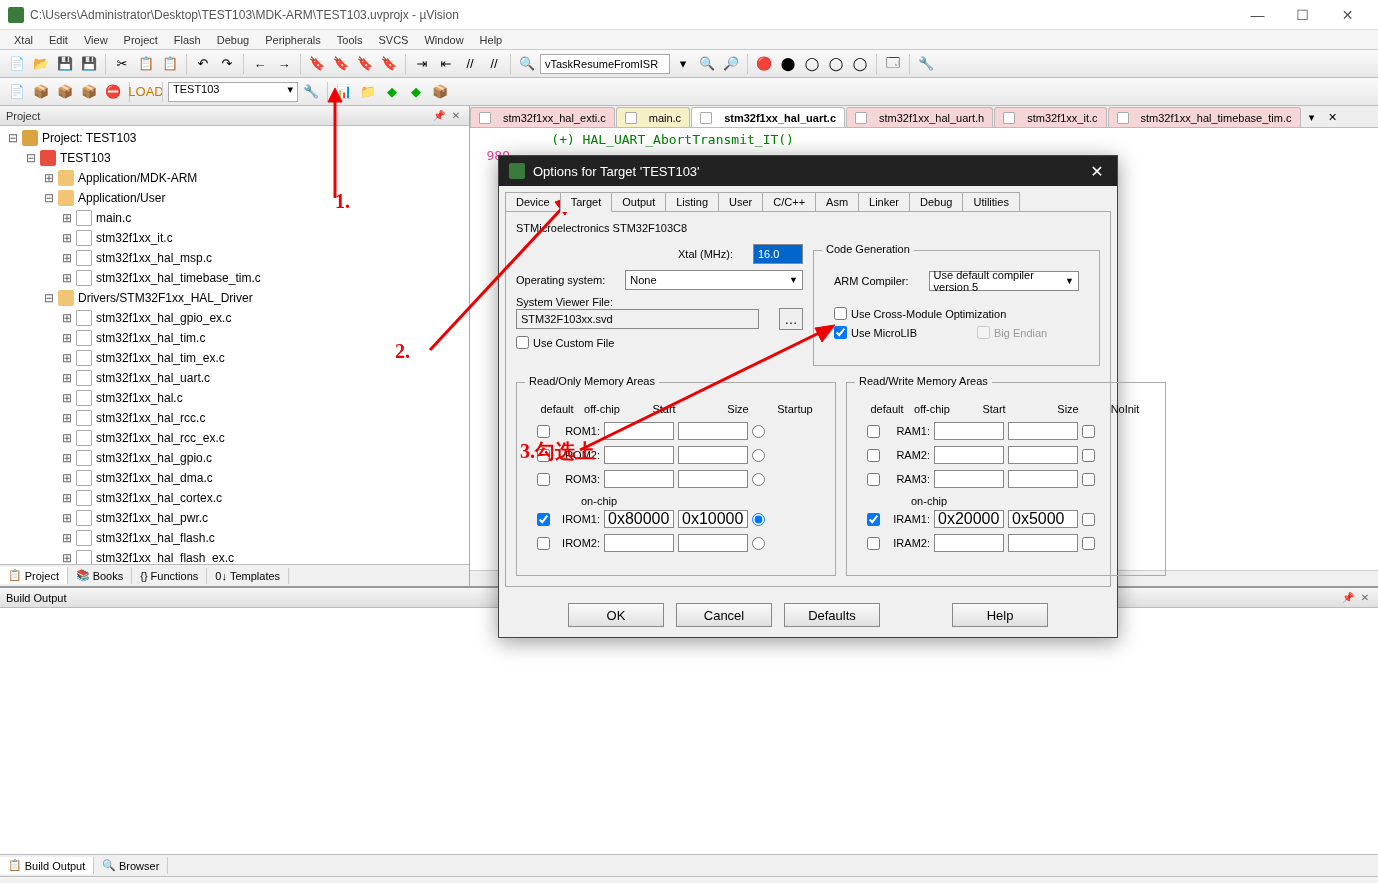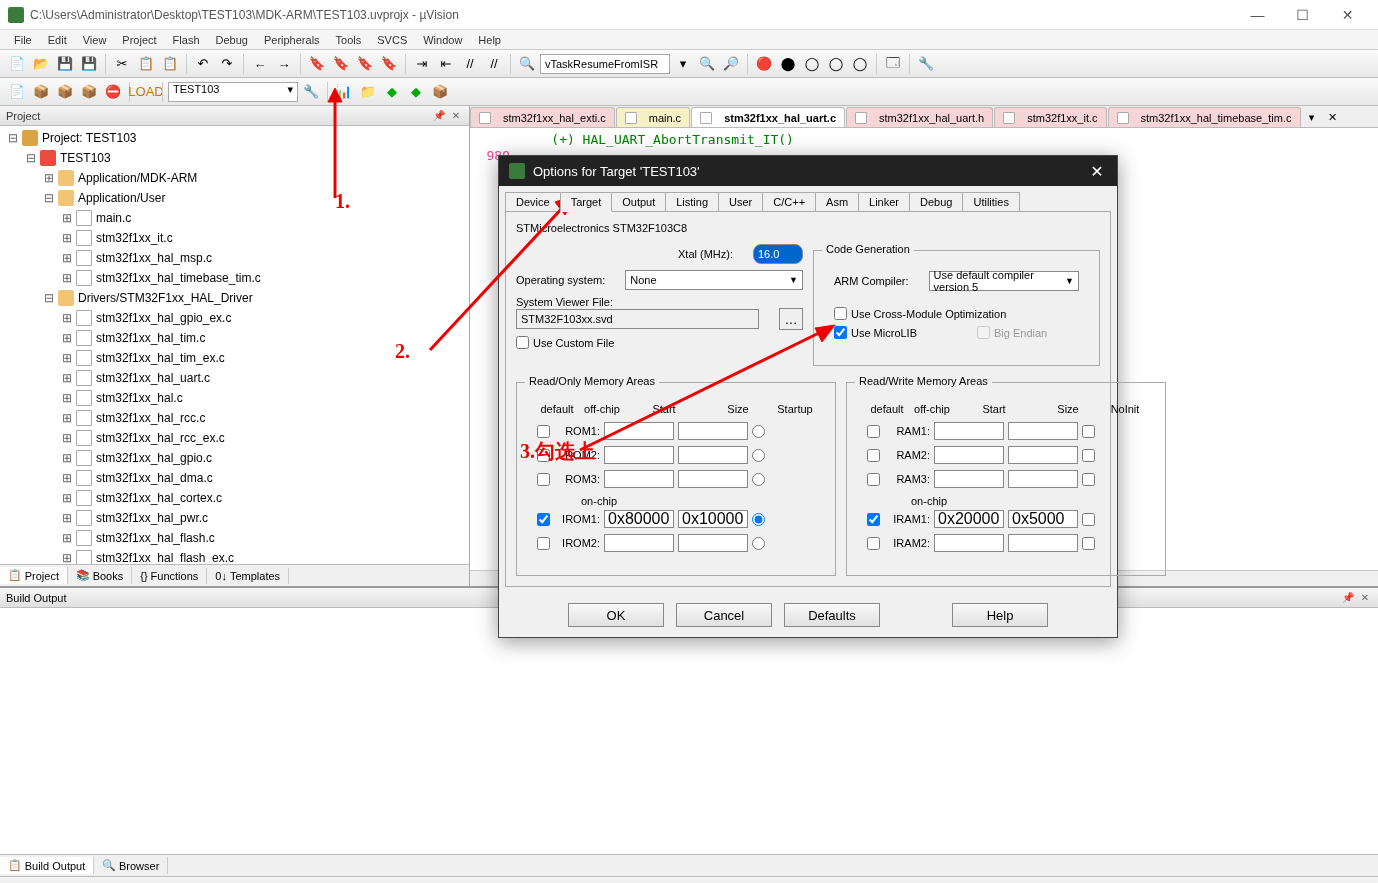--- a/index.html
+++ b/index.html
@@ -62,21 +62,21 @@
 .dlg-title .dlg-ico { width: 16px; height: 16px; background: #3a7a3a; margin-right: 8px; border-radius: 2px; }
 .dlg-close { margin-left: auto; width: 20px; height: 20px; display: flex; align-items: center; justify-content: center; font-size: 16px; cursor: pointer; }
 .dlg-tabs { display: flex; margin: 6px 6px 0 6px; }
 .dtab { padding: 3px 10px; border: 1px solid #aaa; border-bottom: none; background: #f0f0f0; font-size: 11px; margin-right: -1px; position: relative; }
 .dtab.active { background: #f0f0f0; z-index: 2; border-bottom: 1px solid #f0f0f0; margin-bottom: -1px; }
 .dlg-body { border: 1px solid #aaa; margin: 0 6px 6px 6px; padding: 10px; background: #f0f0f0; font-size: 11px; }
 .dev-name { margin-bottom: 10px; }
 .row { display: flex; align-items: center; margin-bottom: 6px; gap: 20px; }
 .lbl { white-space: nowrap; }
 .inp { border: 1px solid #888; height: 20px; padding: 0 4px; font-size: 11px; background: #fff; }
-.inp.sel { background: #0066cc; color: #fff; border-radius: 8px; }
+.inp.sel { background: #0066cc; color: #fff; }
 .sel-box { border: 1px solid #888; height: 20px; padding: 0 4px; font-size: 11px; background: #fff; display: flex; align-items: center; }
 .sel-box .arrow { margin-left: auto; font-size: 9px; }
 .fieldset { border: 1px solid #aaa; padding: 20px; margin-top: 6px; position: relative; }
 .fieldset-title { position: absolute; top: -8px; left: 8px; background: #f0f0f0; padding: 0 4px; font-size: 11px; }
 .cb { display: flex; align-items: center; gap: 4px; }
 .cb input { width: 13px; height: 13px; }
 .cb.gray { color: #999; }
 .columns { display: flex; gap: 10px; }
 .col { flex: 1; }
 .mem-header { display: flex; font-size: 11px; margin-bottom: 4px; }
@@ -102,21 +102,21 @@
   <div class="titlebar-icon"></div>
   <div class="titlebar-text">C:\Users\Administrator\Desktop\TEST103\MDK-ARM\TEST103.uvprojx - µVision</div>
   <div class="win-btns">
     <div class="win-btn">—</div>
     <div class="win-btn">☐</div>
     <div class="win-btn">✕</div>
   </div>
 </div>
 
 <div class="menubar">
-  <div class="menu-item">File</div>
+  <div class="menu-item">Xtal</div>
   <div class="menu-item">Edit</div>
   <div class="menu-item">View</div>
   <div class="menu-item">Project</div>
   <div class="menu-item">Flash</div>
   <div class="menu-item">Debug</div>
   <div class="menu-item">Peripherals</div>
   <div class="menu-item">Tools</div>
   <div class="menu-item">SVCS</div>
   <div class="menu-item">Window</div>
   <div class="menu-item">Help</div>

